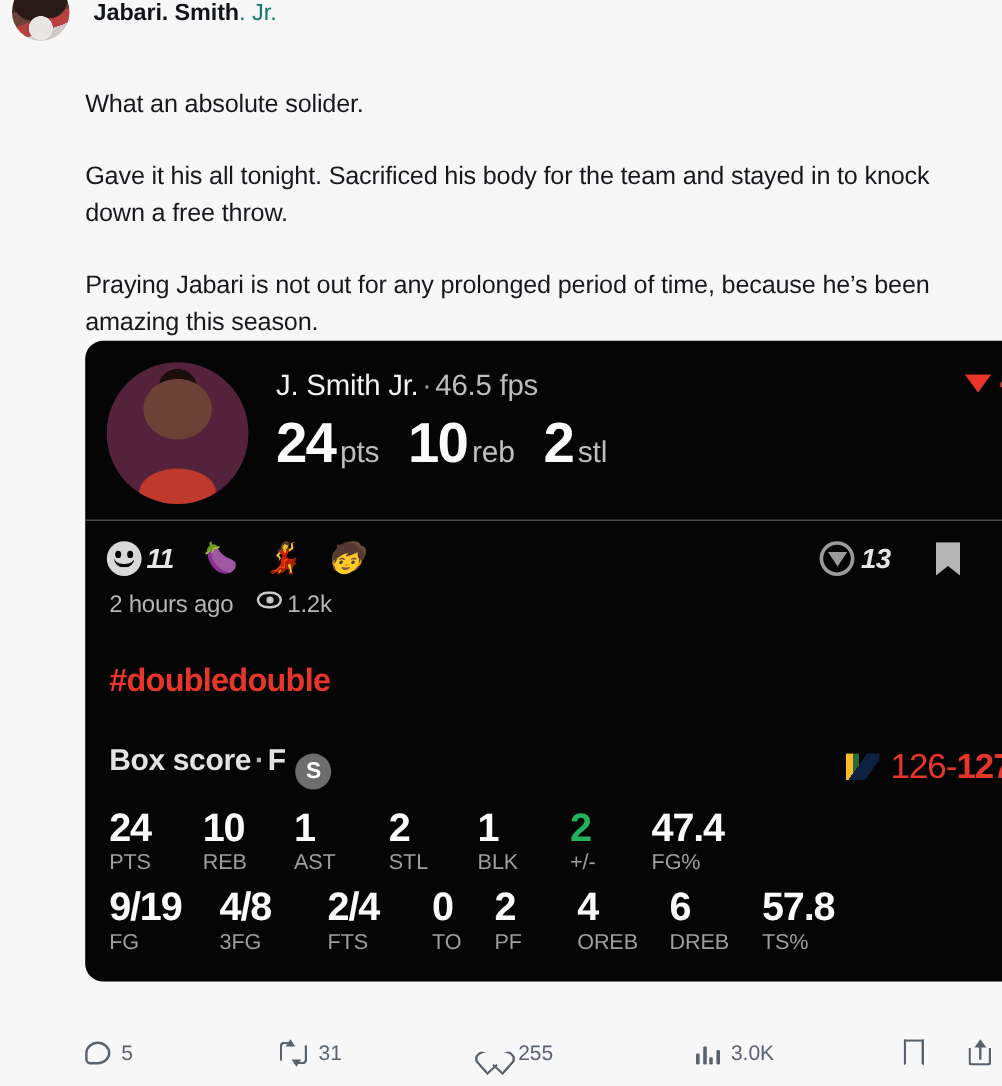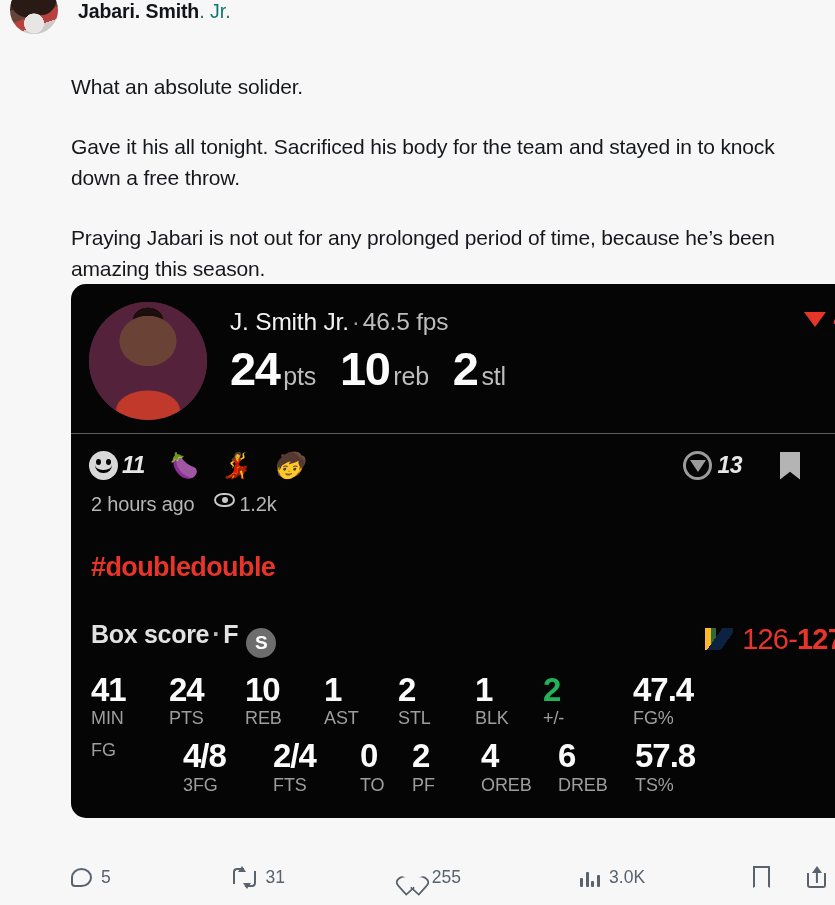--- a/index.html
+++ b/index.html
@@ -569,24 +569,20 @@
       </div>
       <div class="score-block">
         <span class="logo-away"></span>
         <span class="score"><span>126</span><span>-</span><b>127</b></span>
         <span class="logo-home"></span>
       </div>
     </div>
 
     <div class="stat-grid stat-row-1">
       <div class="stat-cell">
-        <div class="stat-val">41</div>
-        <div class="stat-lbl">MIN</div>
-      </div>
-      <div class="stat-cell">
         <div class="stat-val">24</div>
         <div class="stat-lbl">PTS</div>
       </div>
       <div class="stat-cell">
         <div class="stat-val">10</div>
         <div class="stat-lbl">REB</div>
       </div>
       <div class="stat-cell">
         <div class="stat-val">1</div>
         <div class="stat-lbl">AST</div>
@@ -604,20 +600,21 @@
         <div class="stat-lbl">+/-</div>
       </div>
       <div class="stat-cell">
         <div class="stat-val">47.4</div>
         <div class="stat-lbl">FG%</div>
       </div>
     </div>
 
     <div class="stat-grid stat-row-2">
       <div class="stat-cell">
+        <div class="stat-val">9/19</div>
         <div class="stat-lbl">FG</div>
       </div>
       <div class="stat-cell">
         <div class="stat-val">4/8</div>
         <div class="stat-lbl">3FG</div>
       </div>
       <div class="stat-cell">
         <div class="stat-val">2/4</div>
         <div class="stat-lbl">FTS</div>
       </div>

